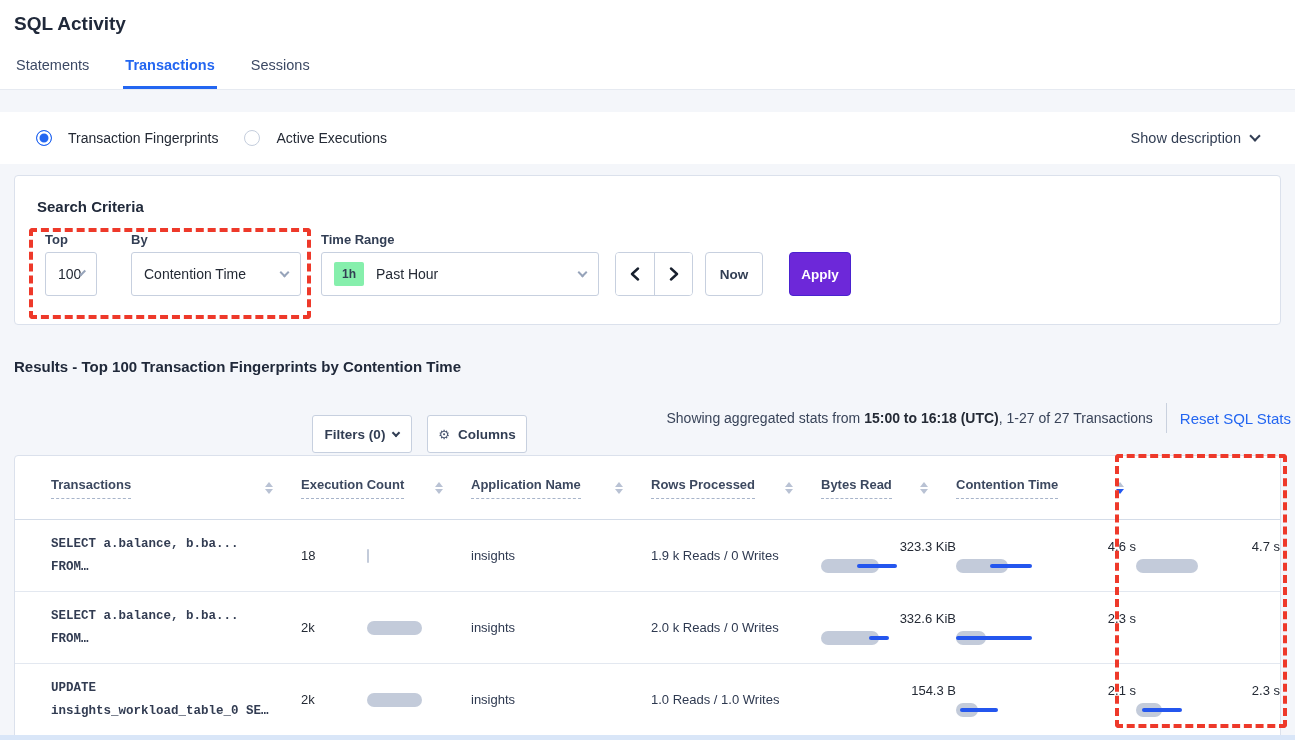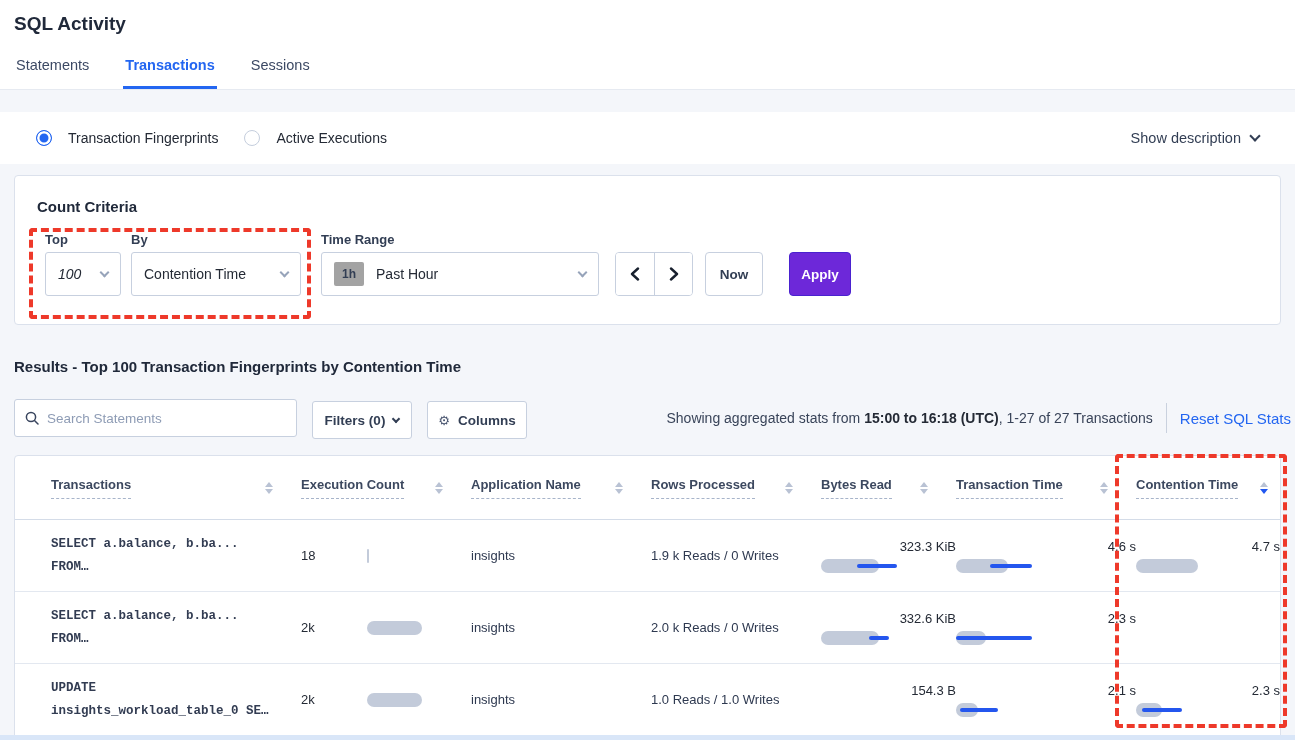--- a/index.html
+++ b/index.html
@@ -28,37 +28,37 @@
   .chev { width:8px; height:8px; border-right:2px solid #323e54; border-bottom:2px solid #323e54; transform:rotate(45deg); margin-top:-4px; }
   .chev.small { width:7px; height:7px; border-color:#97a4ba; }
   
   .criteria-card { position:absolute; top:175px; left:14px; width:1267px; height:150px; background:#fff; border:1px solid #dbe1ec; border-radius:4px; }
   .criteria-title { position:absolute; left:22px; top:22px; font-size:15px; font-weight:bold; color:#20293a; }
   .field-label { position:absolute; font-size:13px; font-weight:bold; color:#323e54; top:56px; }
   .lbl-top { left:30px; } .lbl-by { left:116px; } .lbl-time { left:306px; }
   .ctrl { position:absolute; top:76px; height:44px; }
   .select { display:flex; align-items:center; background:#fff; border:1px solid #c7d0df; border-radius:3px; padding:0 12px; font-size:14px; color:#242a35; cursor:pointer; height:44px; }
   .select .chev.small { margin-left:auto; }
-  .sel-top { left:30px; width:76px;font-style:italic; }
+  .sel-top { left:30px; width:52px; }
   .sel-by { left:116px; width:170px; }
   .sel-time { left:306px; width:278px; }
-  .time-badge { background:#a3a3a3; border-radius:2px; font-size:12px; font-weight:bold; color:#323e54; padding:5px 8px; margin-right:12px; }
+  .time-badge { background:#86efac; border-radius:2px; font-size:12px; font-weight:bold; color:#323e54; padding:5px 8px; margin-right:12px; }
   .pager { left:600px; display:flex; border:1px solid #c7d0df; border-radius:4px; background:#fff; overflow:hidden; }
   .pager button { width:38px; height:42px; border:none; background:#fff; cursor:pointer; display:flex; align-items:center; justify-content:center; }
   .pager button + button { border-left:1px solid #c7d0df; }
   .btn { border:1px solid #c7d0df; background:#fff; border-radius:4px; font-size:13.5px; font-weight:bold; color:#323e54; cursor:pointer; }
   .btn-now { left:690px; width:58px; }
   .btn-apply { left:774px; width:62px; background:#6d28d9; border:1px solid #4a22cf; color:#fff; }
   
   .results-title { position:absolute; left:14px; top:358px; font-size:15px; font-weight:bold; color:#20293a; }
   .toolbar { position:absolute; top:399px; left:0; right:0; height:38px; }
   .search-box { position:absolute; left:14px; top:0; width:283px; height:38px; background:#fff; border:1px solid #c7d0df; border-radius:3px; display:flex; align-items:center; padding:0 10px; gap:8px; }
   .search-box input { border:none; outline:none; flex:1; font-size:13.5px; color:#242a35; font-family:"Liberation Sans",sans-serif; }
   .search-box input::placeholder { color:#8e9cb5; }
-  .tb-btn { position:absolute; top:2px; height:38px; background:#fff; border:1px solid #c7d0df; border-radius:3px; display:flex; align-items:center; justify-content:center; gap:8px; font-size:13.5px; font-weight:bold; color:#323e54; cursor:pointer; }
+  .tb-btn { position:absolute; top:16px; height:38px; background:#fff; border:1px solid #c7d0df; border-radius:3px; display:flex; align-items:center; justify-content:center; gap:8px; font-size:13.5px; font-weight:bold; color:#323e54; cursor:pointer; }
   .btn-filters { left:312px; width:100px; }
   .btn-columns { left:427px; width:100px; }
   .gear { font-family:"DejaVu Sans", sans-serif; font-size:13px; color:#4a5670; font-weight:normal; }
   .stats-cluster { position:absolute; right:4px; top:0; height:38px; display:flex; align-items:center; gap:13px; }
   .stats-text { font-size:14px; color:#394459; }
   .stats-text b { color:#242a35; }
   .v-divider { width:1px; height:30px; background:#c9d1de; }
   .reset-link { font-size:15px; color:#2366f1; cursor:pointer; }
   
   .table-card { position:absolute; top:455px; left:14px; width:1267px; height:286px; background:#fff; border:1px solid #dbe1ec; border-top-left-radius:4px; border-top-right-radius:4px; overflow:hidden; }
@@ -111,21 +111,21 @@
     <span class="radio off"></span>
     <span class="radio-label">Active Executions</span>
   </div>
   <div class="show-desc">
     <span>Show description</span>
     <span class="chev"></span>
   </div>
 </div>
 
 <div class="criteria-card">
-  <div class="criteria-title">Count Criteria</div>
+  <div class="criteria-title">Search Criteria</div>
 
   <div class="field-label lbl-top">Top</div>
   <div class="field-label lbl-by">By</div>
   <div class="field-label lbl-time">Time Range</div>
 
   <div class="ctrl select sel-top">
     <span>100</span>
     <span class="chev small"></span>
   </div>
 
@@ -153,29 +153,20 @@
     </button>
   </div>
 
   <button class="ctrl btn btn-now">Now</button>
   <button class="ctrl btn btn-apply">Apply</button>
 </div>
 
 <div class="results-title">Results - Top 100 Transaction Fingerprints by Contention Time</div>
 
 <div class="toolbar">
-  <div class="search-box">
-    <span class="mag-icon">
-      <svg width="14" height="14" viewBox="0 0 14 14">
-          <circle cx="6" cy="6" r="4.6" fill="none" stroke="#39455e" stroke-width="1.5"></circle>
-          <line x1="9.5" y1="9.5" x2="13" y2="13" stroke="#39455e" stroke-width="1.5" stroke-linecap="round"></line>
-        </svg>
-    </span>
-    <input type="text" placeholder="Search Statements" style="">
-  </div>
   <div class="tb-btn btn-filters">
     <span>Filters (0)</span>
     <span class="chev small" style="border-color:#323e54; width:6px; height:6px; margin-top:-3px;"></span>
   </div>
   <div class="tb-btn btn-columns">
     <span class="gear">⚙</span>
     <span>Columns</span>
   </div>
   <div class="stats-cluster">
     <span class="stats-text"><span>Showing aggregated stats from </span><b>15:00 to 16:18 (UTC)</b><span>, 1-27 of 27 Transactions</span></span>
@@ -214,27 +205,20 @@
           <span class="tri-down"></span>
         </span>
     </div>
     <div class="h-cell">
       <span class="h-label">Bytes Read</span>
       <span class="sort">
           <span class="tri-up"></span>
           <span class="tri-down"></span>
         </span>
     </div>
-    <div class="h-cell">
-      <span class="h-label">Transaction Time</span>
-      <span class="sort">
-          <span class="tri-up"></span>
-          <span class="tri-down"></span>
-        </span>
-    </div>
     <div class="h-cell last">
       <span class="h-label">Contention Time</span>
       <span class="sort">
           <span class="tri-up"></span>
           <span class="tri-down active"></span>
         </span>
     </div>
   </div>
 
   <div class="t-grid t-row">

